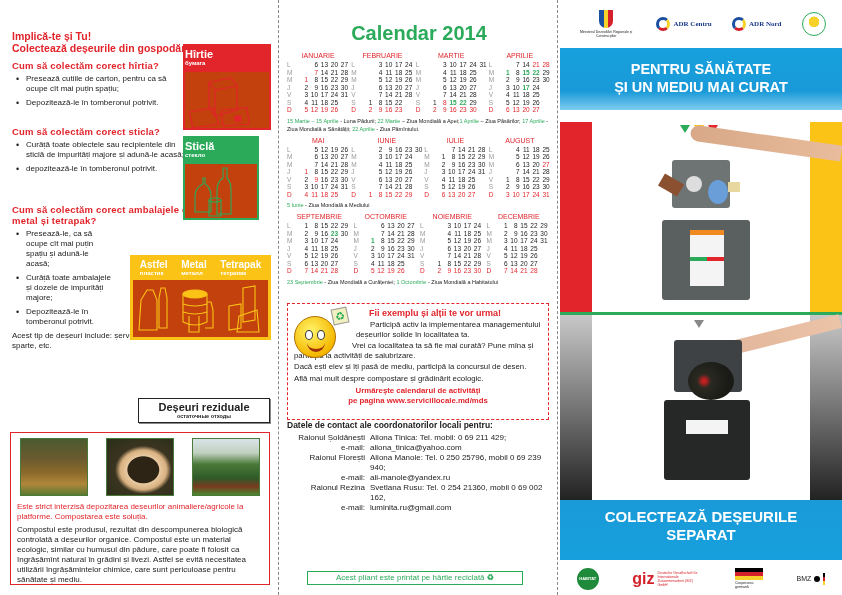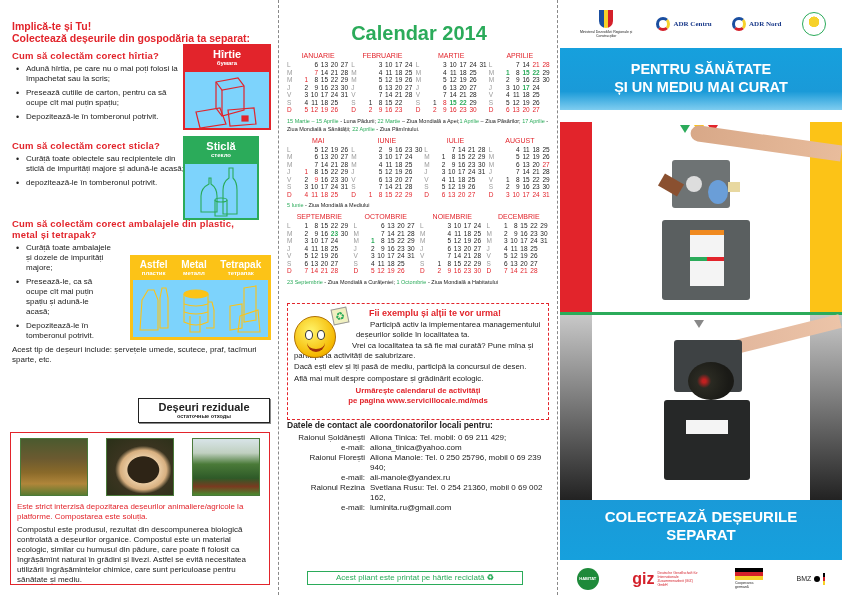--- a/index.html
+++ b/index.html
@@ -1,28 +1,28 @@
 <!DOCTYPE html>
 <html><head>
 <meta charset="utf-8">
 <style>
 *{box-sizing:border-box;margin:0;padding:0}
 body{width:842px;height:595px;background:#fff;font-family:"Liberation Sans",sans-serif;position:relative;overflow:hidden;color:#222}
 .col{position:absolute;top:0;height:595px}
-#col1{left:0;width:278px;padding:14px 10px 0 12px}
+#col1{left:0;width:278px;padding:24px 10px 0 12px}
 #col2{left:281px;width:276px;padding:0 6px}
 #col3{left:560px;width:282px}
 .vdash{position:absolute;top:0;height:595px;border-left:1.5px dashed #888}
 .red{color:#e2242b}
 h1.top{font-size:10.5px;font-weight:bold;color:#e2242b;line-height:12px;margin-top:6px}
 h2.q{font-size:9.5px;font-weight:bold;color:#e2242b;margin-top:6px;letter-spacing:0.2px}
 ul.b{list-style:none;font-size:8px;line-height:10px;margin-top:3px}
 ul.b li{position:relative;padding-left:14px;margin-bottom:4px}
 ul.b li:before{content:"\2022";position:absolute;left:4px;top:0;font-size:9px}
-.binbox{position:absolute;border:2px solid;background:#7dd3fc;text-align:center}
+.binbox{position:absolute;border:2px solid;background:#c2410c;}
 .binbox .hd{color:#fff;font-weight:bold}
 .binbox .hd .n{font-size:11px;display:block;padding-top:2px}
 .binbox .hd .r{font-size:6px;display:block}
 p.t{font-size:8px;line-height:10px;margin-top:4px}
 .rez{position:absolute;left:138px;top:398px;width:132px;height:25px;border:1.5px solid #222;text-align:center;box-shadow:1px 1px 0 #888}
 .rez .n{font-size:11px;font-weight:bold;display:block;margin-top:2px}
 .rez .r{font-size:5.5px;font-weight:bold;display:block}
 .compost{position:absolute;left:10px;top:432px;width:260px;height:153px;border:1.5px solid #e2242b;padding:5px 6px}
 .photos{display:flex;justify-content:space-between;padding:0 3px}
 .photo{width:68px;height:58px;border:1px solid #4a7a3a}
@@ -65,39 +65,38 @@
 </head>
 <body>
 
 <div class="col" id="col1">
   <h1 class="top">Implică-te și Tu!</h1>
   <h1 class="top" style="margin-top:0">Colectează deșeurile din gospodăria ta separat:</h1>
 
   <section style="width:170px">
     <h2 class="q">Cum să colectăm corect hîrtia?</h2>
     <ul class="b">
-      <li>Adună hîrtia, pe care nu o mai poți folosi la împachetat sau la scris;</li>
       <li>Presează cutiile de carton, pentru ca să ocupe cît mai puțin spațiu;</li>
       <li>Depozitează-le în tomberonul potrivit.</li>
     </ul>
   </section>
 
   <section style="width:175px;margin-top:18px">
     <h2 class="q">Cum  să colectăm corect sticla?</h2>
     <ul class="b">
       <li>Curăță toate obiectele sau recipientele din sticlă de impurități majore și adună-le acasă;</li>
       <li>depozitează-le în tomberonul potrivit.</li>
     </ul>
   </section>
 
   <section style="margin-top:30px">
     <h2 class="q" style="width:240px">Cum să colectăm corect ambalajele din plastic, metal și tetrapak?</h2>
     <ul class="b" style="width:100px">
+      <li>Presează-le, ca să ocupe cît mai puțin spațiu și adună-le acasă;</li>
       <li>Curăță toate ambalajele și dozele de impurități majore;</li>
-      <li>Presează-le, ca să ocupe cît mai puțin spațiu și adună-le acasă;</li>
       <li>Depozitează-le în tomberonul potrivit.</li>
     </ul>
   </section>
 
   <p class="t">Acest tip de deșeuri include: șervețele umede, scutece, praf, tacîmuri sparte, etc.</p>
 </div>
 
 <div class="binbox" style="left:183px;top:44px;width:88px;height:86px;border-color:#e2242b">
   <div class="hd" style="background:#e2242b;height:26px">
       <span class="n">Hîrtie</span>

